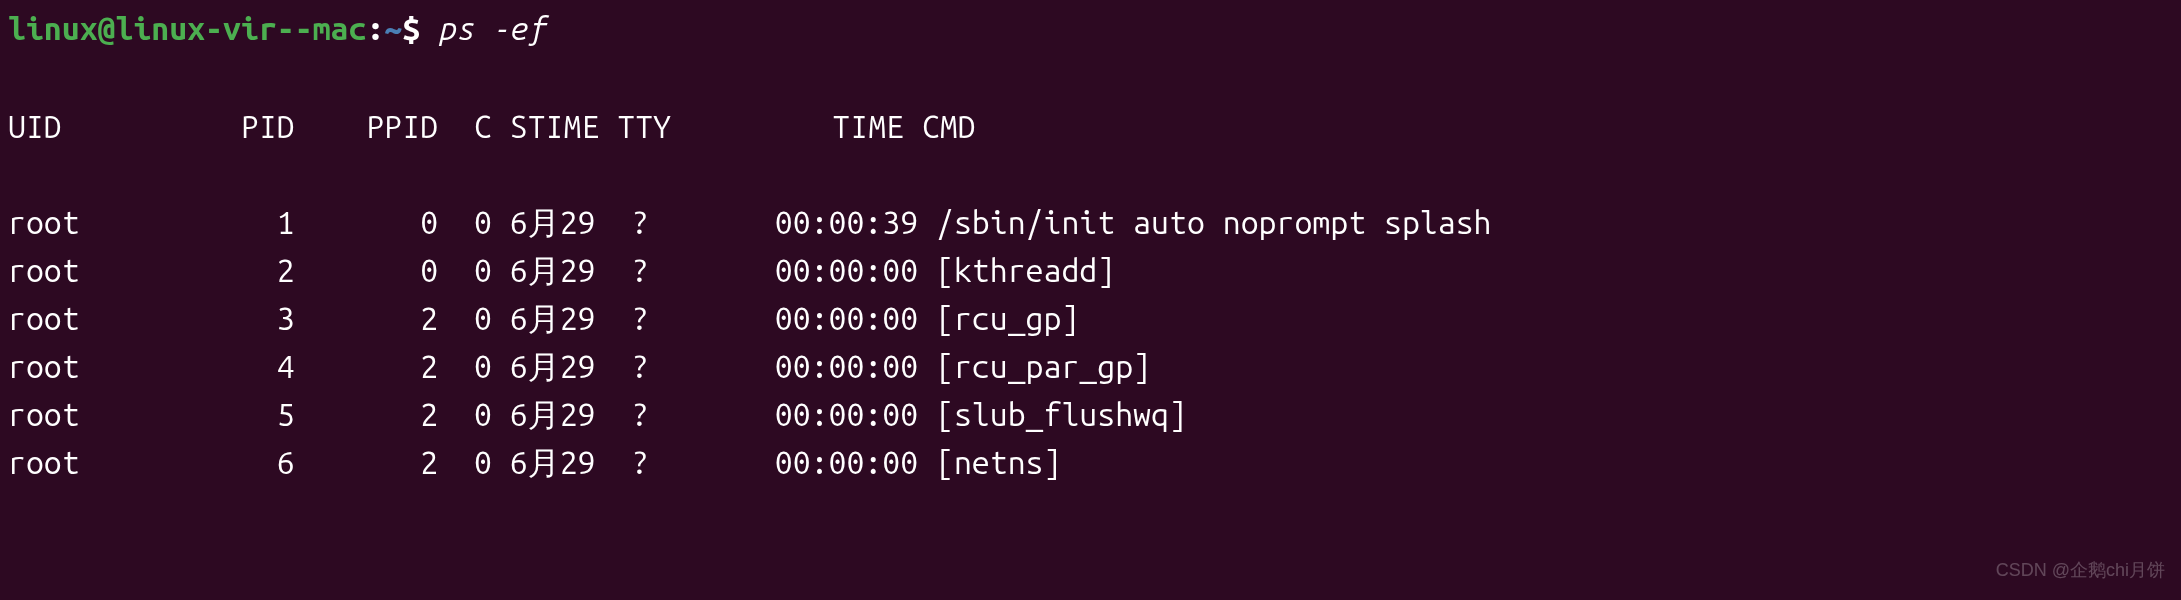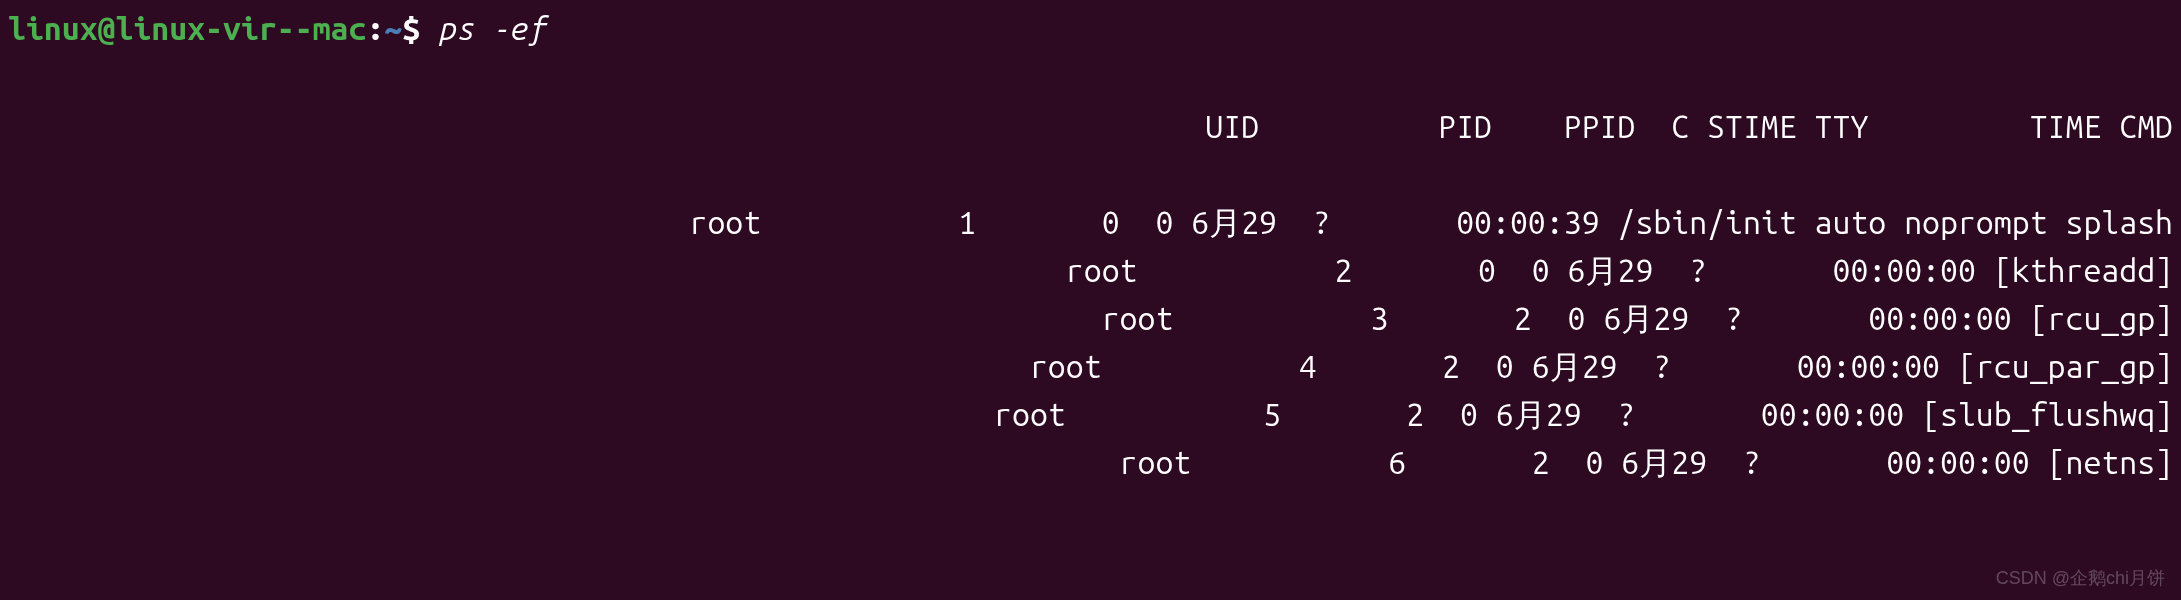--- a/index.html
+++ b/index.html
@@ -39,28 +39,27 @@
       color: #ffffff;
       font-weight: bold;
     }
     .command {
       color: #ffffff;
       font-style: italic;
     }
     .output {
       white-space: pre;
       color: #ffffff;
-      text-align: right;
     }
     .output-line {
       white-space: pre;
     }
     .watermark {
       position: absolute;
-      bottom: 8px;
+      bottom: 16px;
       right: 16px;
       color: rgba(255, 255, 255, 0.25);
       font-size: 18px;
       font-family: sans-serif;
     }
   </style>
 </head>
 <body>
 
 <div class="prompt-line"><span class="prompt-user">linux@linux-vir--mac</span><span class="prompt-colon">:</span><span class="prompt-path">~</span><span class="prompt-dollar">$ </span><span class="command">ps -ef</span></div>

